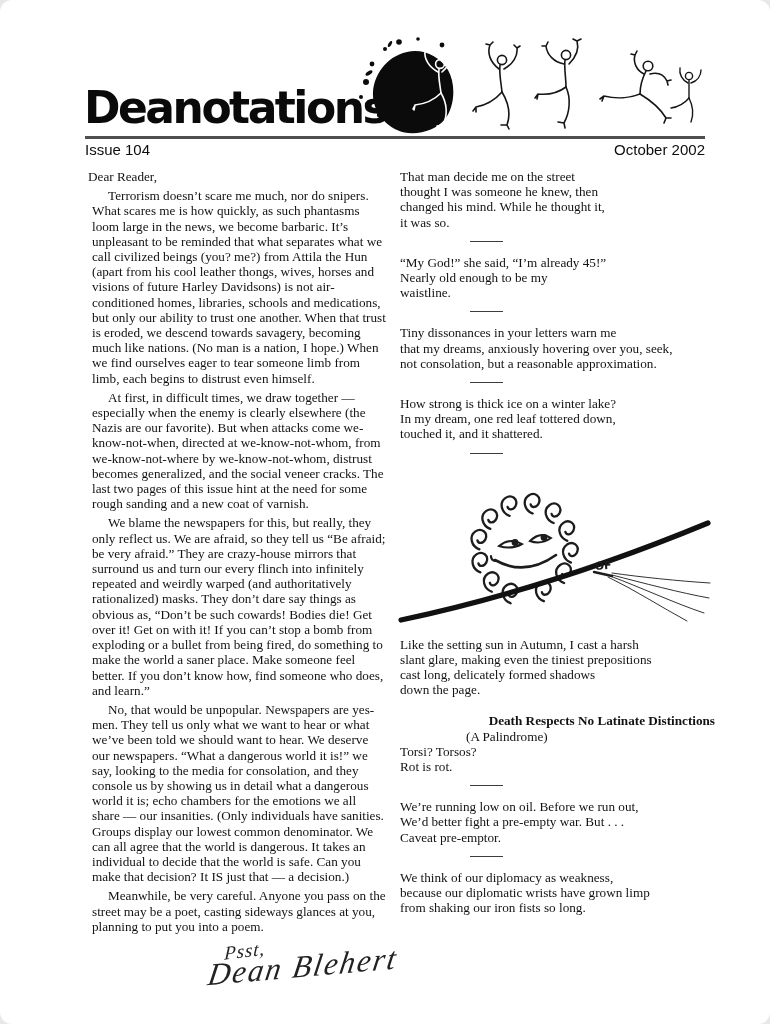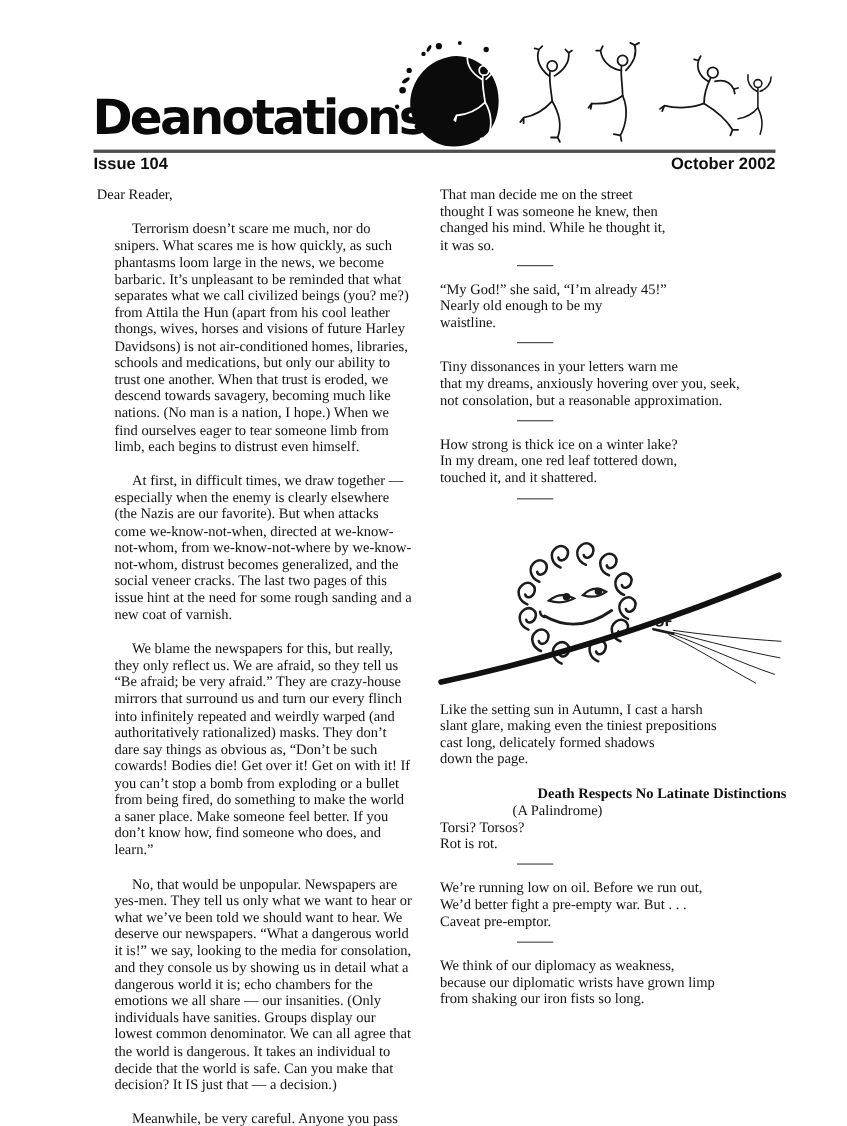--- a/index.html
+++ b/index.html
@@ -1,44 +1,45 @@
 <!DOCTYPE html>
 <html><head>
 <meta charset="utf-8">
 <style>
   html,body{margin:0;padding:0;background:#e8e8e8;}
   .page{
     position:relative;width:770px;height:1024px;background:#ffffff;
     font-family:"Liberation Serif",serif;color:#121212;overflow:hidden;
     margin:0 auto;
+    border-radius:12px;
   }
   
   .masthead-title{
     position:absolute;left:84px;top:86px;
     font-family:"DejaVu Sans",sans-serif;font-weight:700;
     font-size:44px;letter-spacing:-2.5px;color:#0a0a0a;line-height:1;
   }
   .header-art{position:absolute;left:352px;top:36px;width:358px;height:100px;}
   .masthead-rule{position:absolute;left:85px;top:136px;width:620px;height:3px;background:#4f4f4f;}
   .issue-row{
     position:absolute;left:85px;top:141px;width:620px;
     display:flex;justify-content:space-between;
-    font-family:"Liberation Sans",sans-serif;font-weight:700;font-size:15px;color:#0d0d0d;
+    font-family:"Liberation Sans",sans-serif;font-weight:400;font-size:15px;color:#0d0d0d;
   }
   
   .col-left{
     position:absolute;left:88px;top:169px;width:303px;
     font-size:13.2px;line-height:15.2px;text-align:left;
   }
   .col-right{
     position:absolute;left:400px;top:169px;width:315px;
     font-size:13.2px;line-height:15.2px;
   }
   .salutation{margin:0;}
-  .para{margin:16px;text-indent:16px;}
+  .para{margin:4px;text-indent:16px;}
   
   .poem{margin:0;}
   .pline{min-height:15.2px;}
   .divider{width:33px;height:1px;background:#3c3c3c;margin:11px 0 13px 70px;}
   .poem-title{font-weight:700;margin:16px 0 0 26px;text-align:right;}
   .poem-subtitle{margin:0 0 0 66px;font-family:Liberation Serif, serif;}
   
   .sun-art{display:block;margin:4px 0 2px -2px;}
   
   .signature{margin:8px 0 0 118px;font-family:"Liberation Serif",serif;color:#222;}

